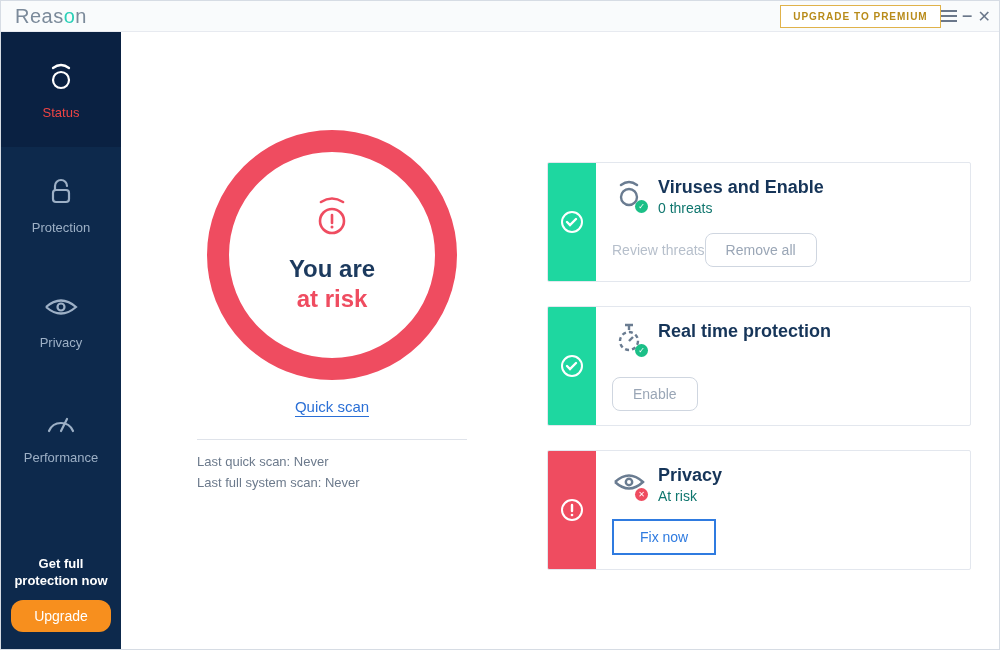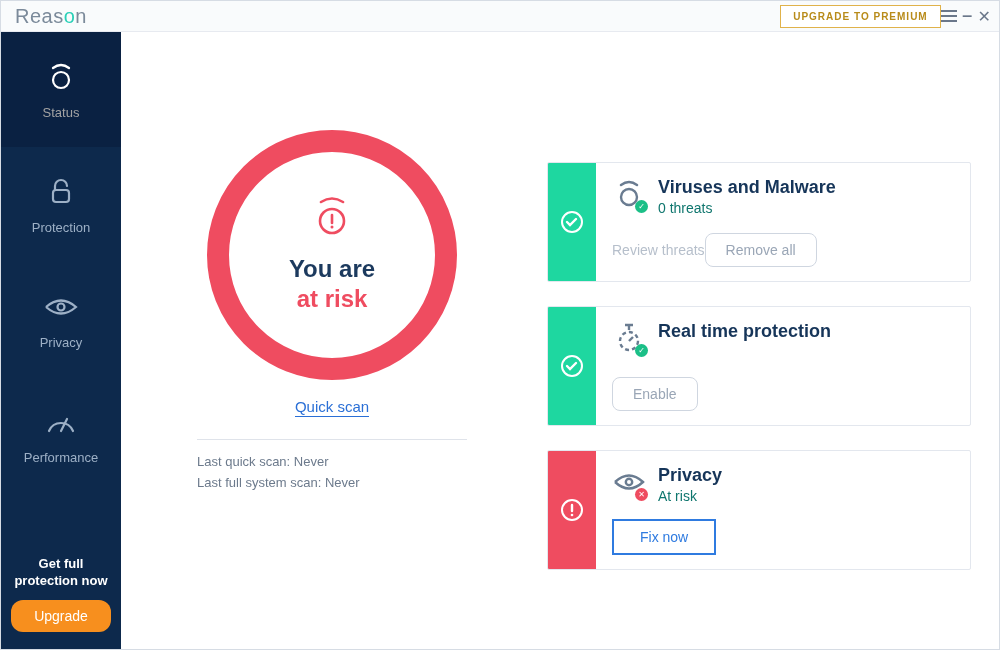--- a/index.html
+++ b/index.html
@@ -7,21 +7,21 @@
 .topbar{height:31px;display:flex;align-items:center;justify-content:space-between;padding:0 8px 0 14px;border-bottom:1px solid #e7eaf0;background:#f9fbfc}
 .logo{font-size:20px;font-weight:500;color:#7b8a9a;letter-spacing:.5px}
 .logo .o{color:#2bd0b8}
 .topbar-right{display:flex;align-items:center;}
 .upgrade-pill{border:1px solid #e0b24a;color:#b88b1a;padding:5px 12px;font-size:10px;letter-spacing:1px;font-weight:600;cursor:pointer;background:#fff}
 .win-controls{display:flex;align-items:center;gap:6px;color:#6a778a}
 .win-controls span,.win-controls svg{cursor:pointer}
 .shell{display:flex;height:618px}
 .sidebar{width:120px;background:#0d294c;display:flex;flex-direction:column;align-items:stretch;color:#c7d4e2}
 .side-item{display:flex;flex-direction:column;align-items:center;justify-content:center;gap:10px;height:115px;font-size:13px;color:#9db0c6;cursor:pointer}
-.side-item.active{background:#0a2142;color:#a3a3a3}
+.side-item.active{background:#0a2142;color:#ef4444}
 .side-icon{width:36px;height:36px;display:flex;align-items:center;justify-content:center;color:#9db0c6}
 .side-item.active .side-icon{color:#fff}
 .side-cta{margin-top:auto;padding:10px 10px 18px;text-align:center}
 .side-cta .cta-text{color:#fff;font-weight:600;font-size:13px;line-height:1.35;margin-bottom:10px}
 .cta-btn{background:#f78f1e;color:#fff;border:none;width:100%;padding:8px 0;font-size:14px;border-radius:12px;cursor:pointer}
 .main{flex:1;display:flex;padding:28px 28px 28px 36px;gap:40px}
 .left-pane{flex:0 0 350px;display:flex;flex-direction:column;align-items:center;padding-top:70px}
 .ring{width:250px;height:250px;border-radius:50%;border:22px solid #ef4c60;display:flex;flex-direction:column;align-items:center;justify-content:center}
 .ring-icon{color:#ef4c60;margin-bottom:14px}
 .ring-t1{font-size:24px;font-weight:700;color:#1c3a5e}
@@ -142,21 +142,21 @@
         <div class="card-body">
           <div class="card-head">
             <div class="card-icon">
                 <svg width="30" height="30" viewBox="0 0 30 30" fill="none">
                   <path d="M7 6 Q15 0 23 6" stroke="#6a7c91" stroke-width="2.4" stroke-linecap="round"></path>
                   <circle cx="15" cy="18" r="8" stroke="#6a7c91" stroke-width="2.4"></circle>
                 </svg>
                 <span class="badge badge-ok">✓</span>
               </div>
             <div class="card-titles">
-                <div class="t1">Viruses and Malware</div>
+                <div class="t1">Viruses and Enable</div>
                 <div class="t2">0 threats</div>
               </div>
           </div>
           <div class="card-actions">
             <span class="link-muted">Review threats</span>
             <button class="btn-ghost">Remove all</button>
           </div>
         </div>
       </div>
 

